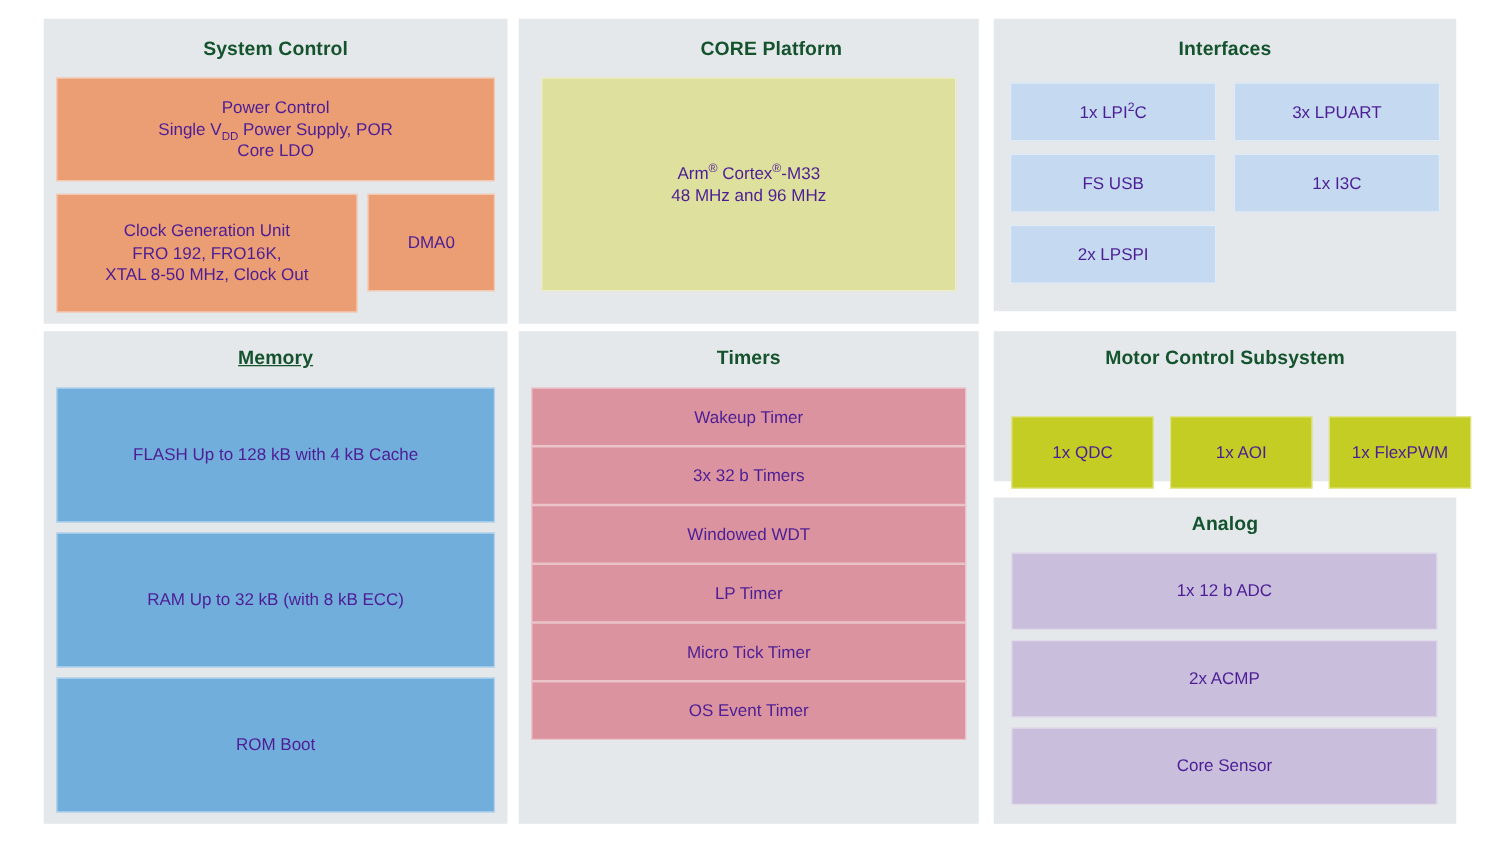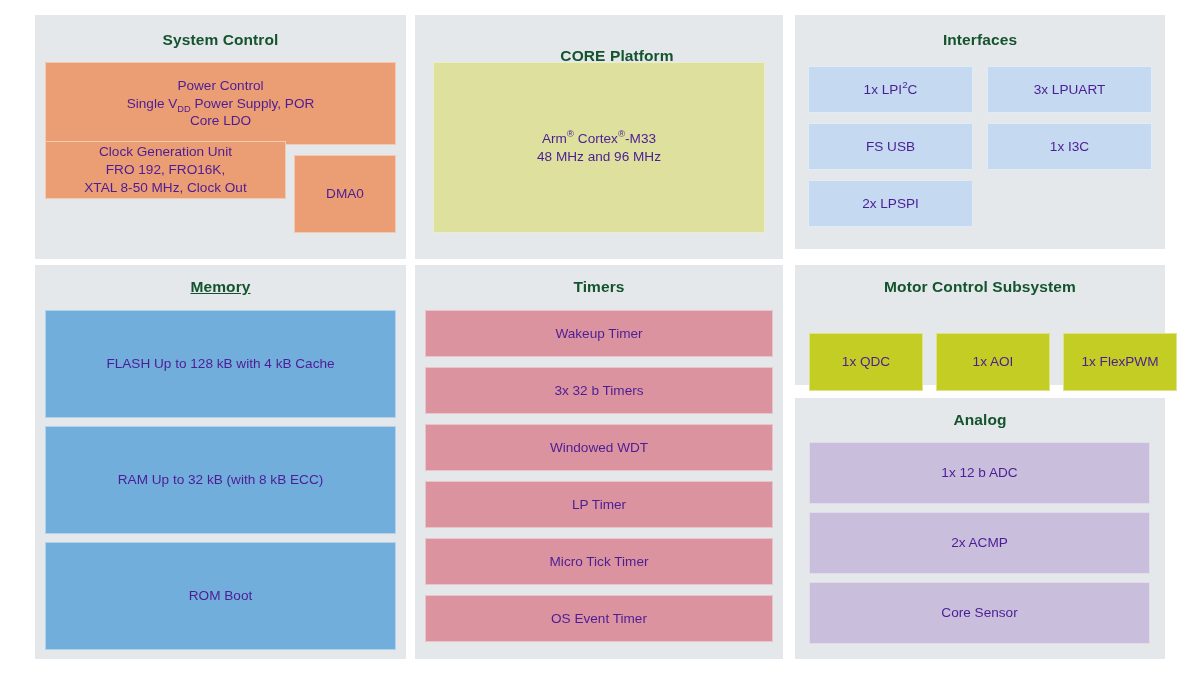--- a/index.html
+++ b/index.html
@@ -59,47 +59,47 @@
   .c-ifc      { background: #c5daf0; }
   .c-mem      { background: #72aedc; }
   .c-timer    { background: #db949f; }
   .c-motor    { background: #c3cd23; }
   .c-analog   { background: #c9bedc; }
 
   
   #panel-system     { left: 35px;  top: 15px;  width: 371px; height: 244px; }
   #panel-system .panel-title { padding-top: 17px; }
   #sc-power         { position:absolute; left: 10px; top: 47px;  width: 351px; height: 83px; }
-  #sc-clock         { position:absolute; left: 10px; top: 126px; width: 241px; height: 58px; }
+  #sc-clock         { position:absolute; left: 10px; top: 140px; width: 241px; height: 95px; }
   #sc-dma           { position:absolute; left: 259px; top: 140px; width: 102px; height: 78px; }
 
   
   #panel-core       { left: 415px; top: 15px;  width: 368px; height: 244px; }
-  #panel-core .panel-title { padding-top: 33px; margin-left: 36px; }
+  #panel-core .panel-title { padding-top: 17px; margin-left: 36px; }
   #core-block       { position:absolute; left: 18px; top: 47px; width: 332px; height: 171px; }
 
   
   #panel-ifc        { left: 795px; top: 15px;  width: 370px; height: 234px; }
   #panel-ifc .panel-title { padding-top: 17px; }
   #ifc-grid         { position:absolute; left: 13px; top: 51px; width: 344px; }
   #ifc-grid .row    { display: flex; gap: 14px; margin-bottom: 10px; }
   #ifc-grid .cell   { width: 165px; height: 47px; }
   #ifc-grid .cell.empty { background: transparent; border: none; }
 
   
   #panel-memory     { left: 35px;  top: 265px; width: 371px; height: 394px; }
   #panel-memory .panel-title { padding-top: 14px; text-decoration: underline; }
   #mem-list         { position:absolute; left: 10px; top: 45px; width: 351px; }
   #mem-list .blk    { height: 108px; margin-bottom: 8px; }
 
   
   #panel-timers     { left: 415px; top: 265px; width: 368px; height: 394px; }
   #panel-timers .panel-title { padding-top: 14px; }
   #timer-list       { position:absolute; left: 10px; top: 45px; width: 348px; }
-  #timer-list .blk  { height: 47px; margin-bottom: 10px; }
+  #timer-list .blk  { height: 47px; }
 
   
   #panel-motor      { left: 795px; top: 265px; width: 370px; height: 120px; }
   #panel-motor .panel-title { padding-top: 14px; }
   #motor-row        { position:absolute; left: 14px; top: 44px; display:flex; gap: 13px; margin-top: 24px; }
   #motor-row .blk   { width: 114px; height: 58px; }
 
   
   #panel-analog     { left: 795px; top: 398px; width: 370px; height: 261px; }
   #panel-analog .panel-title { padding-top: 14px; }

